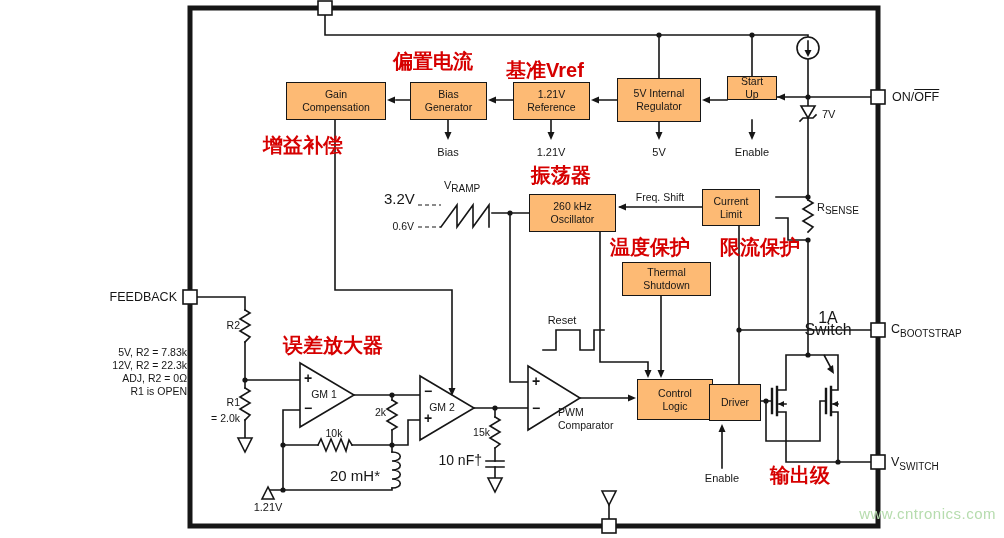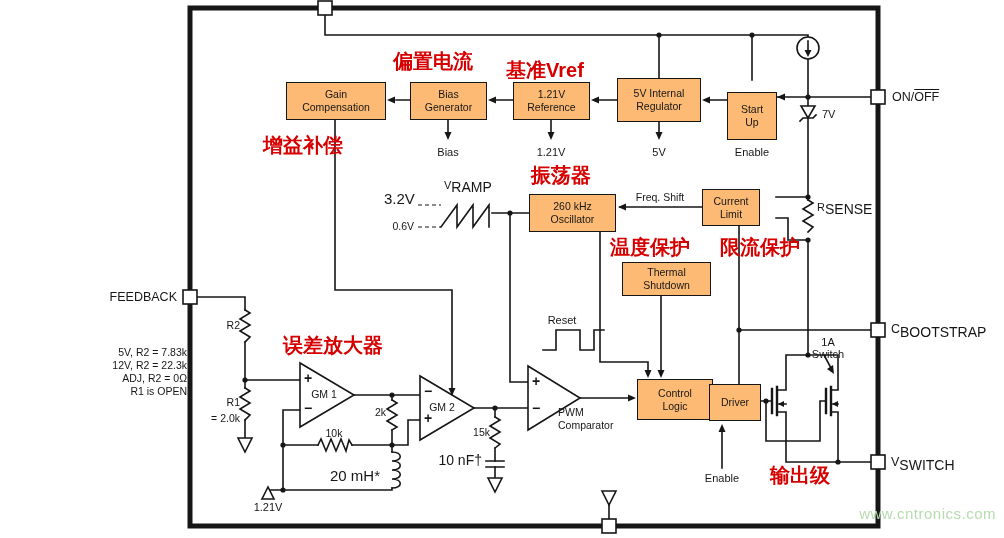--- a/index.html
+++ b/index.html
@@ -16,21 +16,21 @@
        display:flex;align-items:center;justify-content:center;text-align:center;
        font-size:10.5px;line-height:1.22;white-space:pre-line}
   .lbl{position:absolute;font-size:11px;white-space:pre-line;line-height:1.2}
   .c{text-align:center}
   .r{text-align:right}
   .sign{position:absolute;width:12px;text-align:center;font-size:14px;font-weight:700}
   .red{position:absolute;font-weight:700;font-size:20px;
        color:var(--annotation-red,#d60000);white-space:nowrap}
   .wm{position:absolute;font-size:15px;letter-spacing:.5px;
       color:var(--watermark-green,#b6dcae)}
-  sub{font-size:14px}
+  sub{font-size:10px}
   .ovl{text-decoration:overline}
 </style>
 </head>
 <body>
 
 <div class="stage">
 
   <svg width="1004" height="538" viewBox="0 0 1004 538">
 
     <rect x="190" y="8" width="688" height="518" fill="none" stroke="#161616" stroke-width="5"></rect>
@@ -137,21 +137,21 @@
   </svg>
 
   <div class="box" style="left:286px;top:82px;width:100px;height:38px">Gain
 Compensation</div>
   <div class="box" style="left:410px;top:82px;width:77px;height:38px">Bias
 Generator</div>
   <div class="box" style="left:513px;top:82px;width:77px;height:38px">1.21V
 Reference</div>
   <div class="box" style="left:617px;top:78px;width:84px;height:44px">5V Internal
 Regulator</div>
-  <div class="box" style="left:727px;top:92px;width:50px;height:48px">Start
+  <div class="box" style="left:727px;top:76px;width:50px;height:24px">Start
 Up</div>
   <div class="box" style="left:529px;top:194px;width:87px;height:38px">260 kHz
 Oscillator</div>
   <div class="box" style="left:702px;top:189px;width:58px;height:37px">Current
 Limit</div>
   <div class="box" style="left:622px;top:262px;width:89px;height:34px">Thermal
 Shutdown</div>
   <div class="box" style="left:637px;top:379px;width:76px;height:41px">Control
 Logic</div>
   <div class="box" style="left:709px;top:384px;width:52px;height:37px">Driver</div>
@@ -199,18 +199,18 @@
   <div class="lbl r" style="left:458px;top:426px;width:32px;font-size:10.5px">15k</div>
   <div class="lbl r" style="left:430px;top:452px;width:52px;font-size:14px">10 nF†</div>
   <div class="lbl c" style="left:246px;top:501px;width:44px">1.21V</div>
   <div class="lbl r" style="left:220px;top:319px;width:20px;font-size:10.5px">R2</div>
   <div class="lbl r" style="left:220px;top:396px;width:20px;font-size:10.5px">R1</div>
   <div class="lbl r" style="left:194px;top:412px;width:46px;font-size:10.5px">= 2.0k</div>
   <div class="lbl r" style="left:73px;top:346px;width:114px;font-size:10.5px;line-height:13px">5V, R2 = 7.83k
 12V, R2 = 22.3k
 ADJ, R2 = 0Ω
 R1 is OPEN</div>
-  <div class="lbl c" style="left:804px;top:336px;width:48px;font-size:11px;line-height:12px">1A
+  <div class="lbl c" style="left:804px;top:312px;width:48px;font-size:16px;line-height:12px">1A
 Switch</div>
   <div class="lbl c" style="left:698px;top:472px;width:48px">Enable</div>
 
   <div class="wm r" style="left:788px;top:505px;width:208px">www.cntronics.com</div>
 </div>
 
 </body></html>

